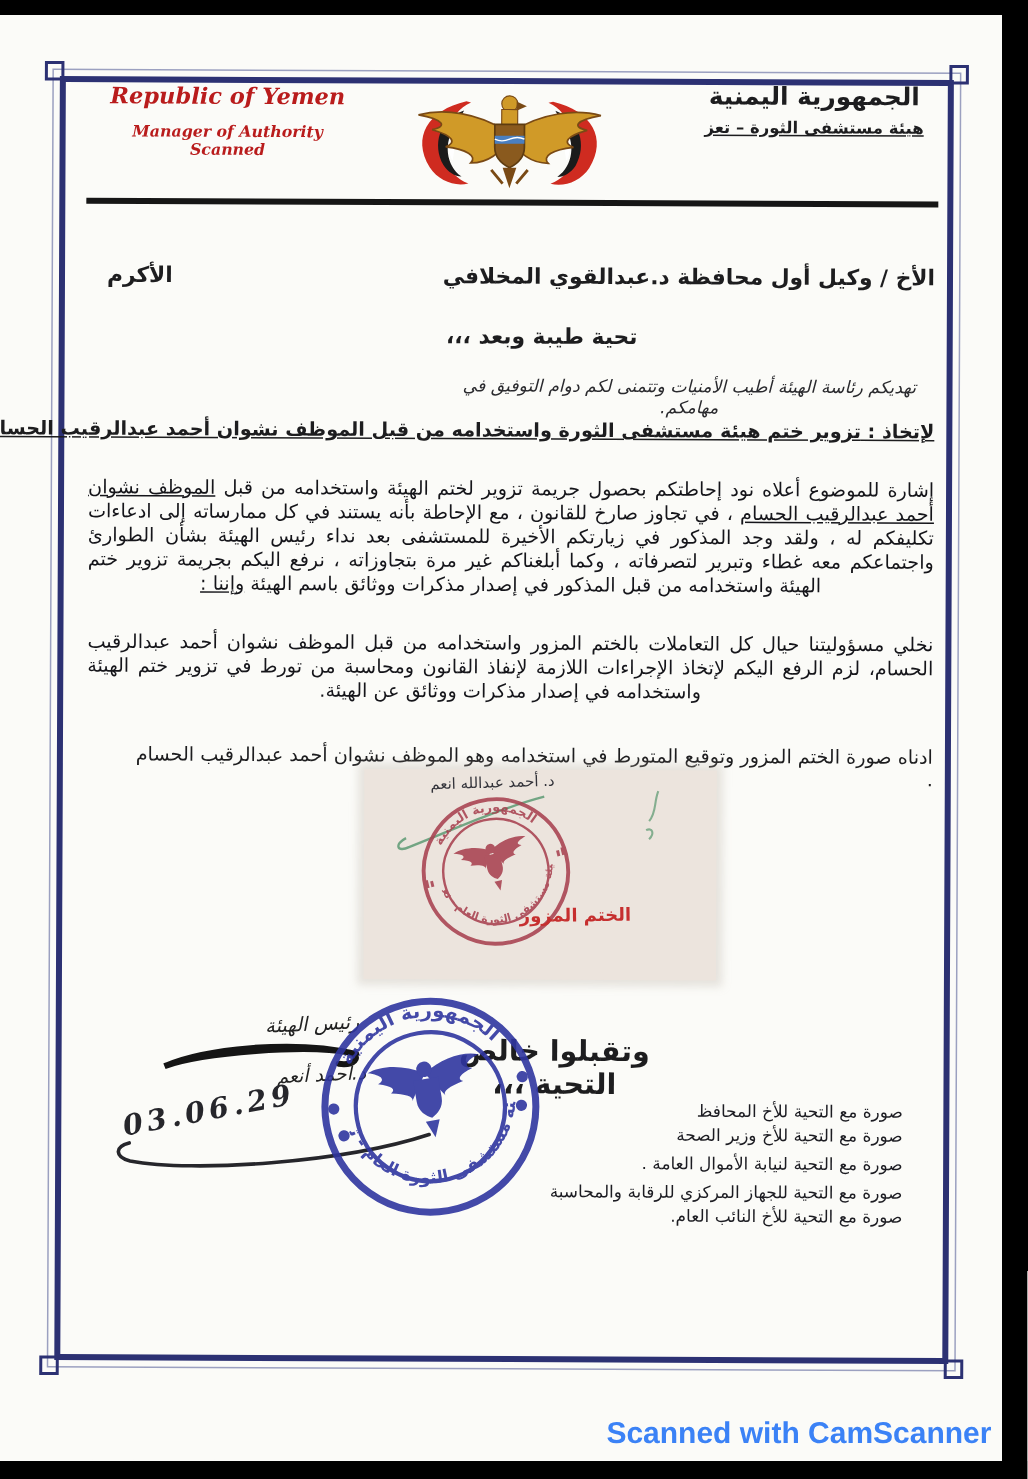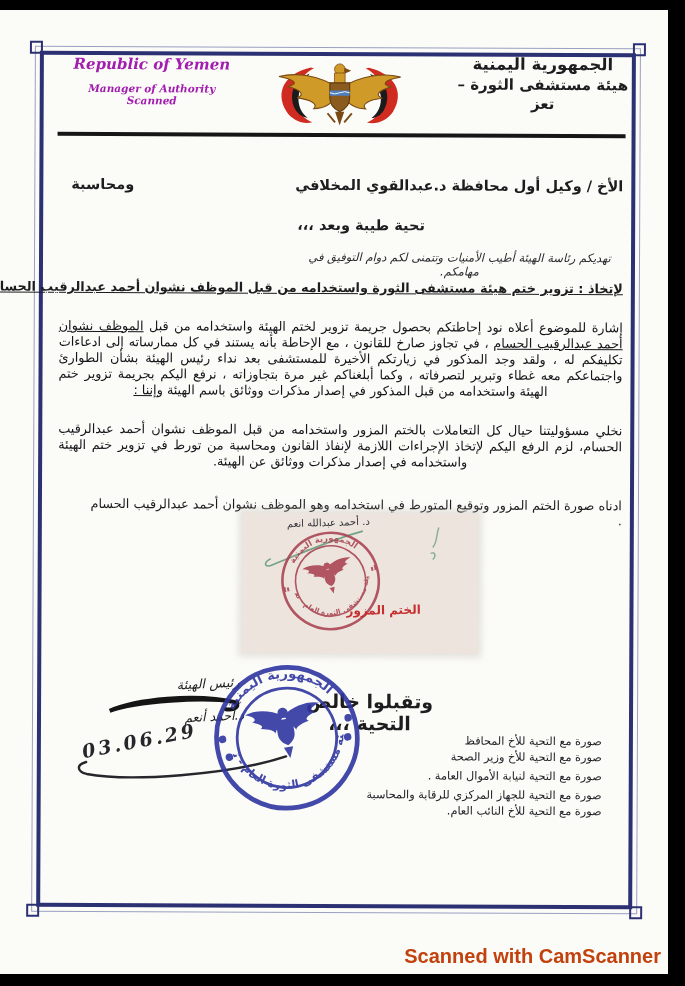--- a/index.html
+++ b/index.html
@@ -19,27 +19,27 @@
   .paper{position:absolute;left:0;top:10px;width:669px;height:964px;background:var(--paper);
          transform:rotate(.25deg);}
   
   .doc-frame{position:absolute;left:38px;top:42px;width:596px;height:856px;
              border:4px solid var(--frame-navy);}
   .doc-frame::before{content:"";position:absolute;inset:-9px;border:1.5px solid var(--frame-outer);}
   .corner{position:absolute;width:13px;height:13px;border:2.5px solid var(--frame-navy);background:transparent;}
   .c-tl{left:-14px;top:-14px}.c-tr{right:-14px;top:-14px}.c-bl{left:-14px;bottom:-14px}.c-br{right:-14px;bottom:-14px}
   
   .hdr-en{position:absolute;left:60px;top:46px;width:180px;text-align:center;
-          font-family:"DejaVu Serif",serif;font-style:italic;color:#a21caf;}
+          font-family:"DejaVu Serif",serif;font-style:italic;color:#b91c1c;}
   .hdr-en .l1{font-size:15px;font-weight:bold;margin-bottom:9px;}
   .hdr-en .l2{font-size:10.5px;font-weight:bold;margin-bottom:8px;}
   .hdr-en .l3{font-size:10.5px;font-weight:bold;}
   .hdr-ar{position:absolute;left:455px;top:44px;width:172px;text-align:center;direction:rtl;}
   .hdr-ar .l1{font-size:16.5px;font-weight:bold;margin-bottom:2px;}
-  .hdr-ar .l2,.hdr-ar .l3{font-size:15px;font-weight:bold;line-height:19px;}
+  .hdr-ar .l2,.hdr-ar .l3{font-size:11px;font-weight:bold;line-height:19px;text-decoration:underline;}
   .emblem{position:absolute;left:262px;top:42px;width:152px;height:80px;}
   .hdr-rule{position:absolute;left:56px;top:123px;width:568px;height:3.5px;background:var(--rule-black);}
   
   .row-addressee{position:absolute;left:70px;top:167px;width:552px;display:flex;
                  justify-content:space-between;direction:rtl;font-weight:bold;font-size:14.5px;}
   .salutation{position:absolute;left:230px;top:207px;width:260px;text-align:center;
               font-weight:bold;font-size:14.5px;direction:rtl;}
   .greeting{position:absolute;left:295px;top:240px;width:327px;text-align:center;direction:rtl;
             font-size:11.5px;font-style:italic;color:#2a2a2e;}
   .subject{position:absolute;left:64px;top:270px;width:558px;text-align:right;direction:rtl;
@@ -72,21 +72,21 @@
             font-weight:bold;font-size:19px;letter-spacing:3px;color:#26262b;transform:rotate(-8deg);}
   .official-seal{position:absolute;left:213px;top:653px;width:150px;height:150px;
                  transform:rotate(-10deg);opacity:.9;z-index:3;}
   
   .cc{position:absolute;right:66px;top:723px;width:320px;text-align:right;direction:rtl;
       font-size:11.3px;line-height:16px;color:#1c1c22;}
   .cc .cc-item{white-space:nowrap;}
   .cc .gap{margin-top:3px;}
   
   .watermark{position:absolute;right:24px;bottom:18px;font-family:"Liberation Sans",sans-serif;
-             font-weight:bold;font-size:20px;color:#c2410c;text-align:center;}
+             font-weight:bold;font-size:20px;color:#3b82f6;text-align:center;}
   svg text{font-family:"DejaVu Sans",sans-serif;}
 </style>
 </head>
 <body>
 
 <div class="photo">
   <div class="paper">
 
     <div class="doc-frame">
       <div class="corner c-tl"></div>
@@ -132,21 +132,21 @@
 
     <div class="hdr-ar">
       <div class="l1">الجمهورية اليمنية</div>
       <div class="l2">هيئة مستشفى الثورة – تعز</div>
     </div>
 
     <div class="hdr-rule"></div>
 
     <div class="row-addressee">
       <span>الأخ / وكيل أول محافظة د.عبدالقوي المخلافي</span>
-      <span>ومحاسبة</span>
+      <span>الأكرم</span>
     </div>
 
     <div class="salutation">تحية طيبة وبعد ،،،</div>
     <div class="greeting">تهديكم رئاسة الهيئة أطيب الأمنيات وتتمنى لكم دوام التوفيق في مهامكم.</div>
 
     <div class="subject">
       <span>لإتخاذ : </span><span>تزوير ختم هيئة مستشفى الثورة واستخدامه من قبل الموظف نشوان أحمد عبدالرقيب الحسام .</span>
     </div>
 
     <div class="para p1">

